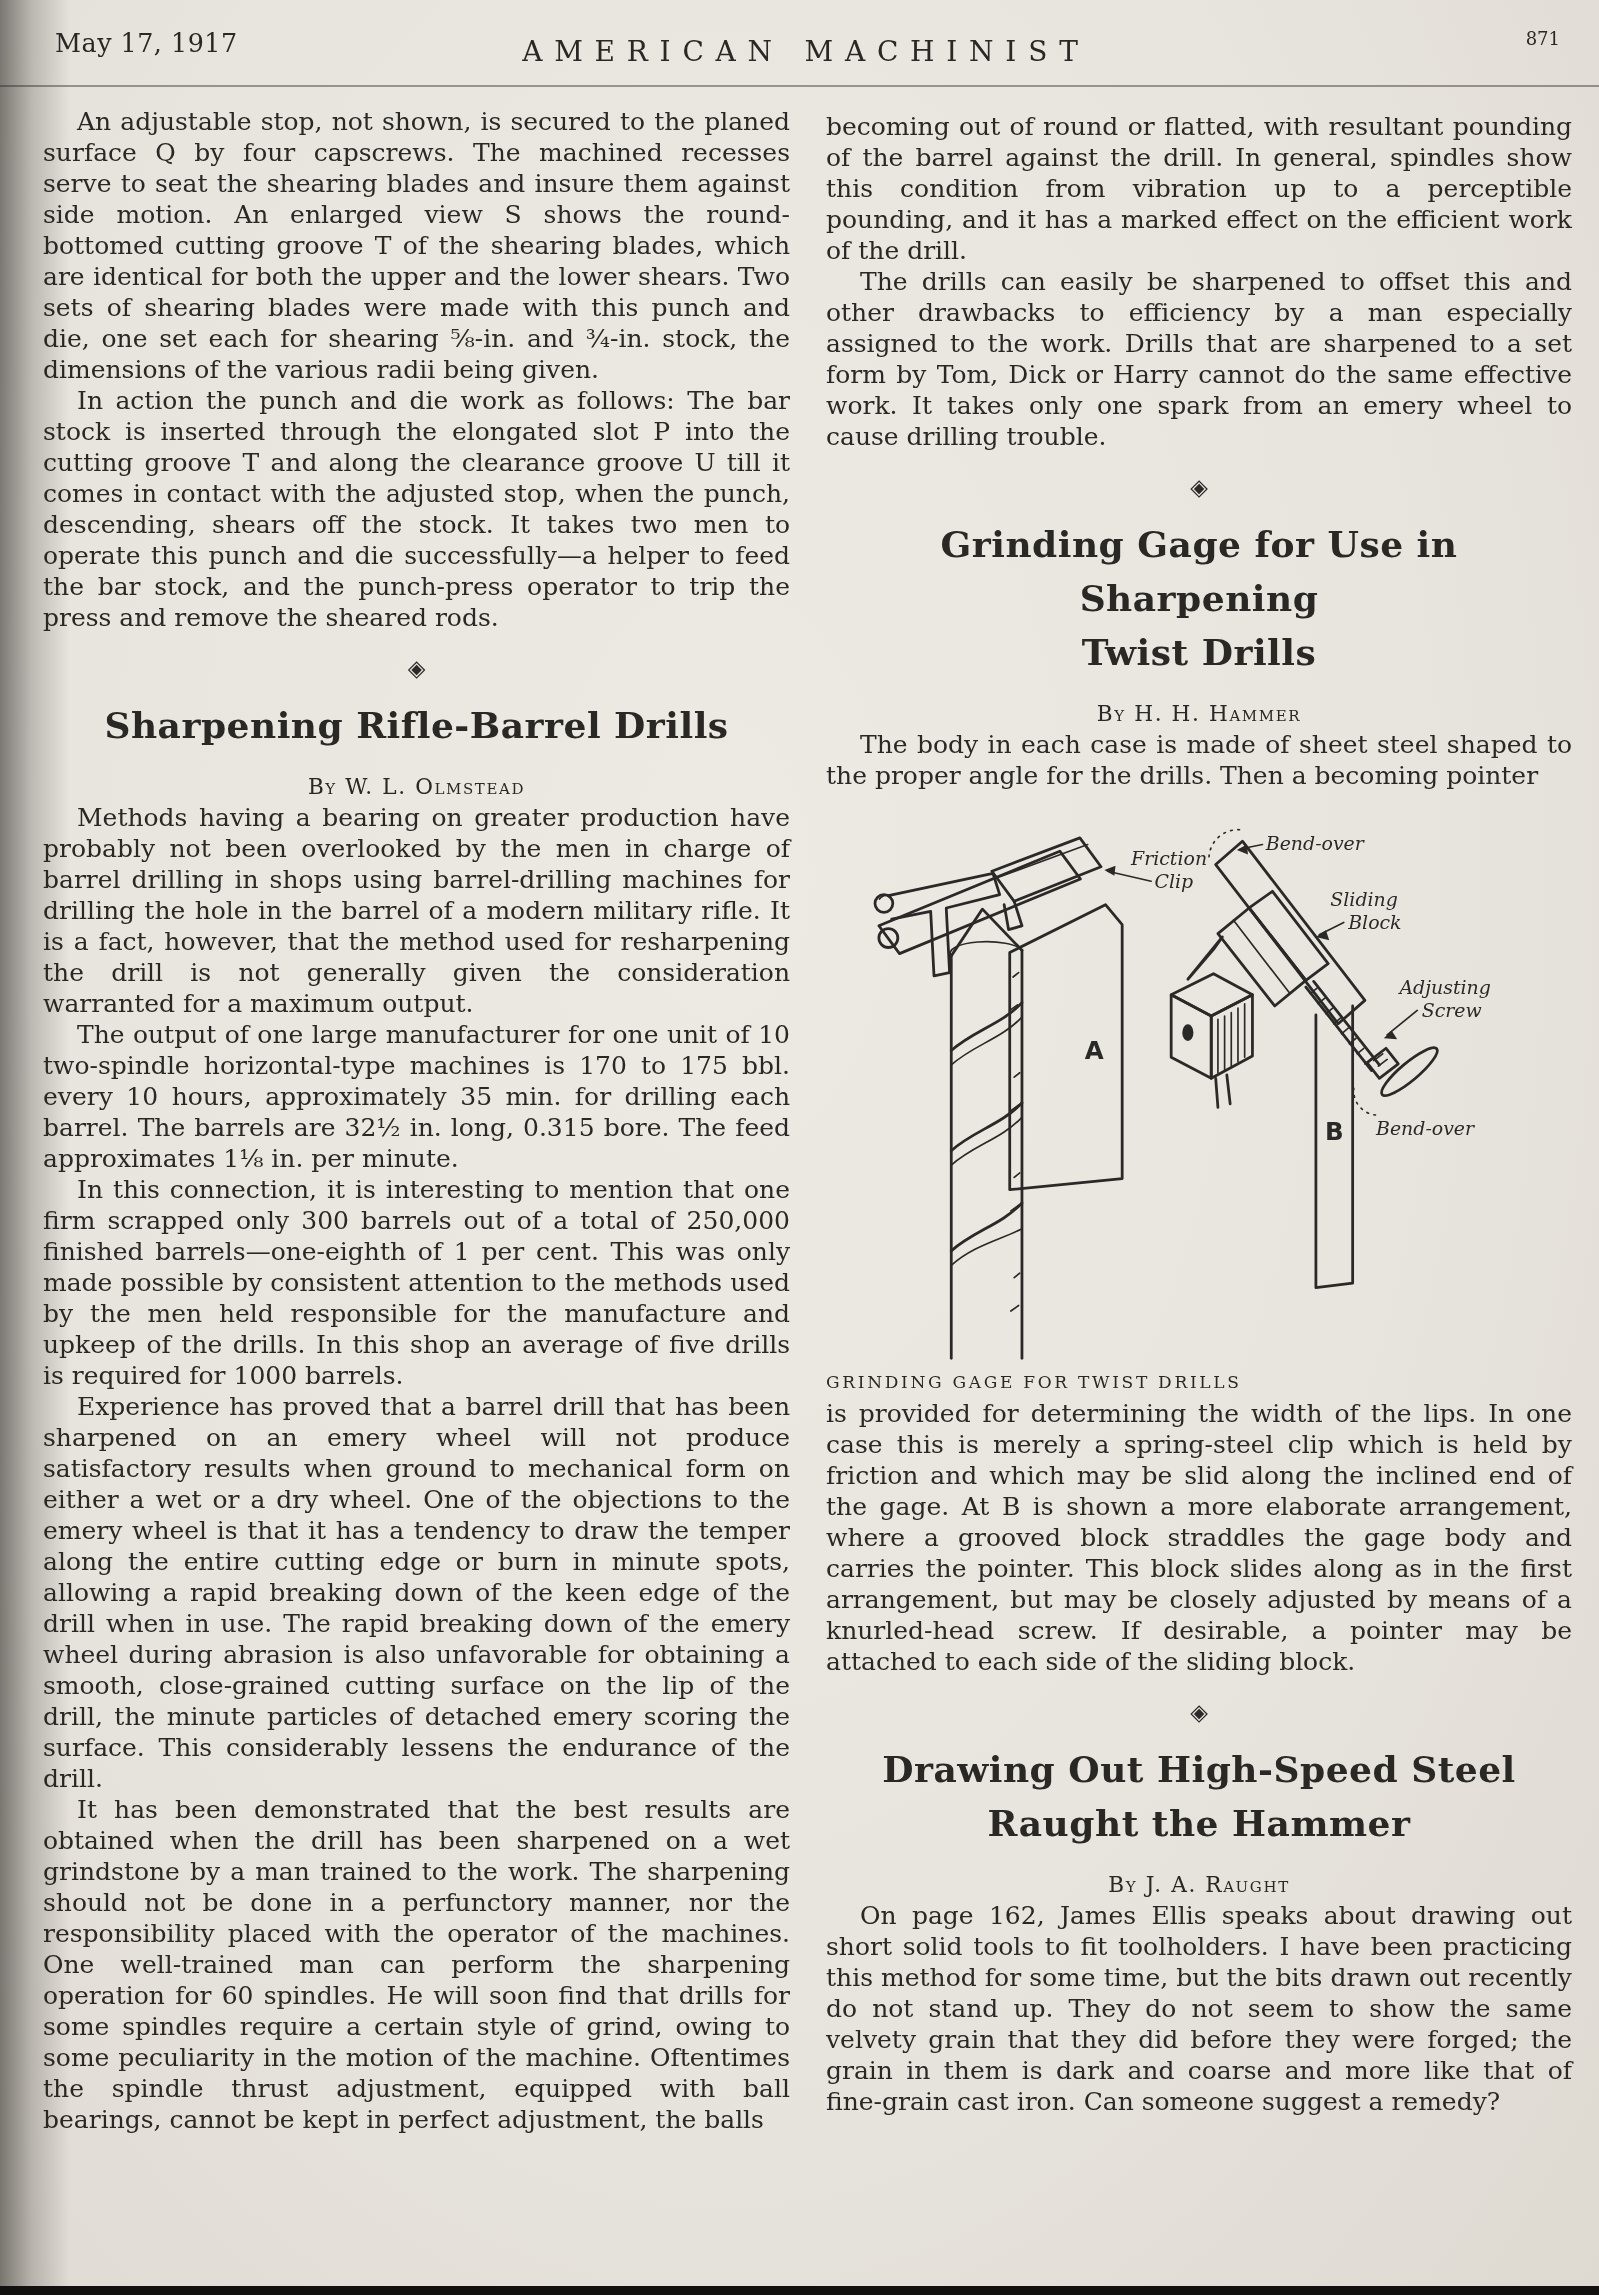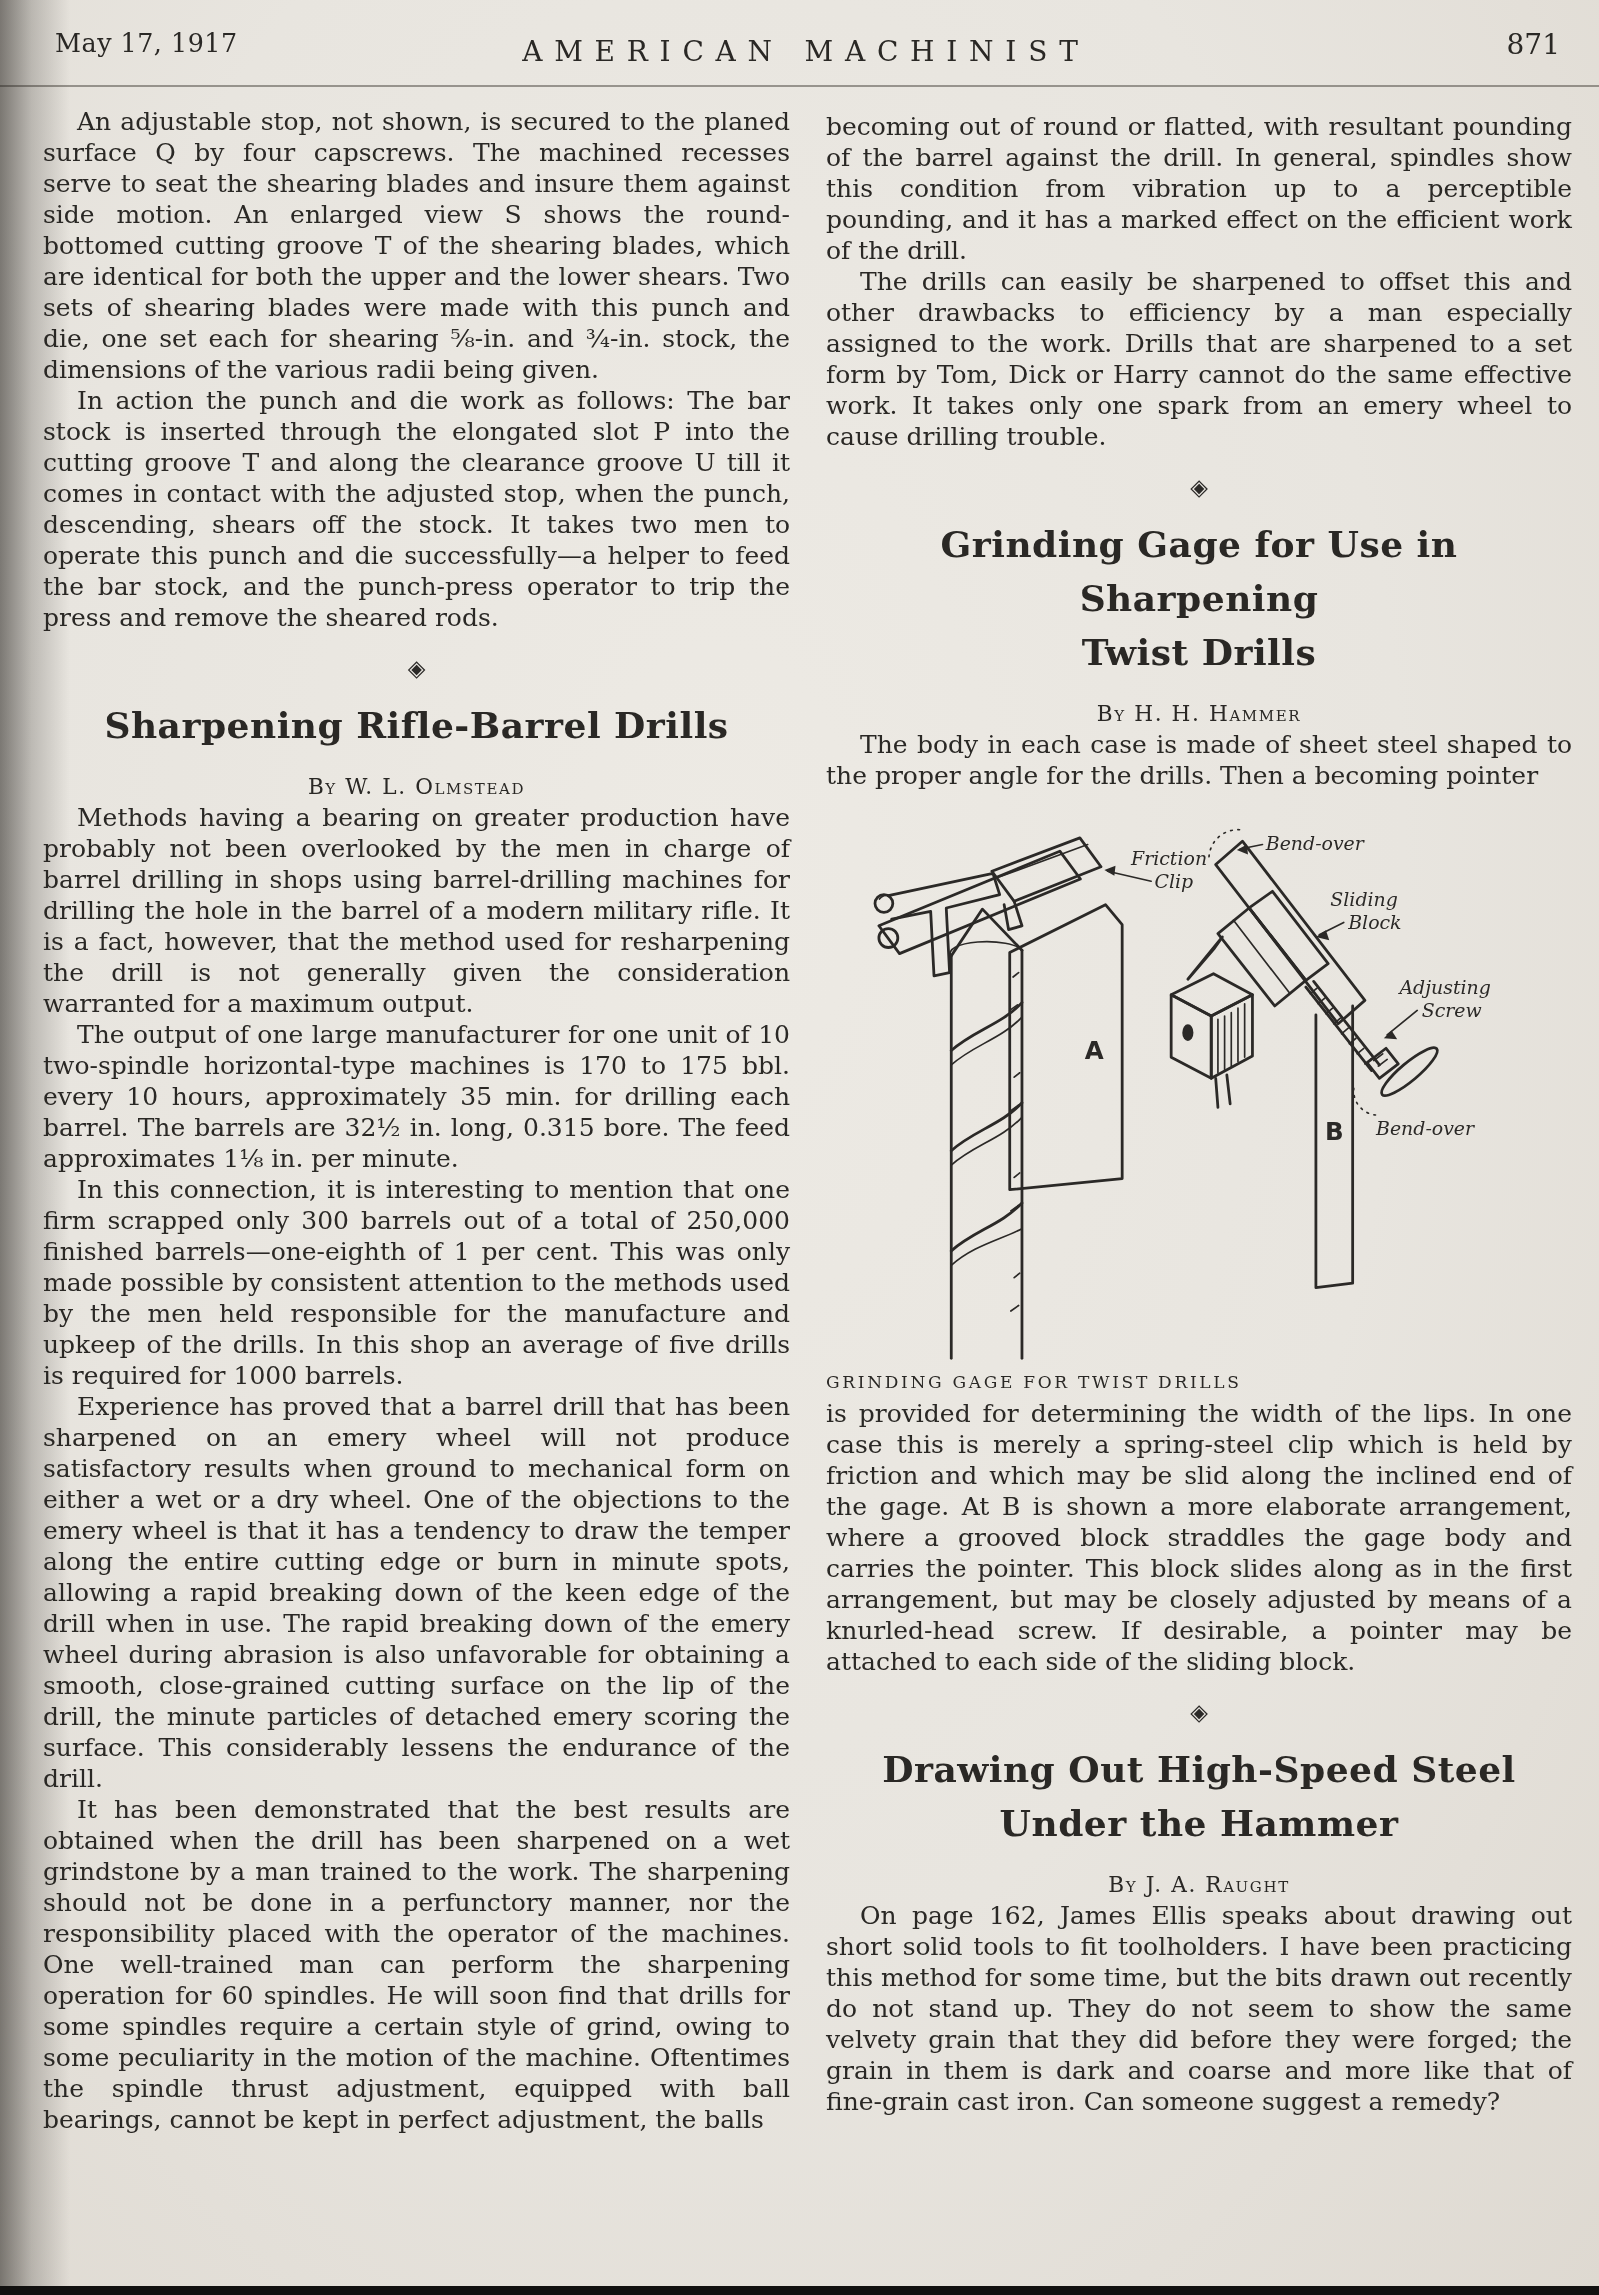--- a/index.html
+++ b/index.html
@@ -22,21 +22,21 @@
     position:absolute;left:0;right:0;bottom:0;height:8.7px;
     background:#121110;
   }
   
   .header{position:absolute;top:21.6px;left:0;right:0;height:65px;}
   .header-date{position:absolute;left:55px;top:6.5px;font-size:25.4px;letter-spacing:0.5px;}
   .header-title{
     position:absolute;left:0;right:0;top:13px;text-align:center;
     font-size:28px;letter-spacing:0.42em;text-indent:0.42em;font-weight:500;
   }
-  .header-page{position:absolute;right:40px;top:6.5px;font-size:28px;}
+  .header-page{position:absolute;right:40px;top:6.5px;font-size:18px;}
   .header-rule{position:absolute;top:85px;left:0;right:0;height:1.6px;background:rgba(50,46,40,0.45);}
   
   .col{position:absolute;top:106px;width:747px;font-size:25px;line-height:31px;text-align:justify;}
   .col-left{left:43px;}
   .col-right{left:826px;top:111px;width:746px;}
   p.body{margin:0;}
   p.indent{text-indent:34px;}
   .ornament{
     display:block;text-align:center;
     font-family:"DejaVu Sans","Liberation Sans",sans-serif;
@@ -216,21 +216,21 @@
         </g>
       </svg>
     </div>
     <p class="body fig-caption">GRINDING GAGE FOR TWIST DRILLS</p>
 
     <p class="body">is provided for determining the width of the lips. In one case this is merely a spring-steel clip which is held by friction and which may be slid along the inclined end of the gage. At B is shown a more elaborate arrangement, where a grooved block straddles the gage body and carries the pointer. This block slides along as in the first arrangement, but may be closely adjusted by means of a knurled-head screw. If desirable, a pointer may be attached to each side of the sliding block.</p>
 
     <span class="ornament">◈</span>
 
     <h2 class="article-title"><span>Drawing Out High-Speed Steel</span><br>
-    <span>Under the Hammer</span></h2>
+    <span>Raught the Hammer</span></h2>
     <p class="body byline">By J. A. Raught</p>
 
     <p class="body indent">On page 162, James Ellis speaks about drawing out short solid tools to fit toolholders. I have been practicing this method for some time, but the bits drawn out recently do not stand up. They do not seem to show the same velvety grain that they did before they were forged; the grain in them is dark and coarse and more like that of fine-grain cast iron. Can someone suggest a remedy?</p>
   </div>
 
   <div class="scan-shadow-left"></div>
   <div class="scan-bar-bottom"></div>
 </div>
 
 

